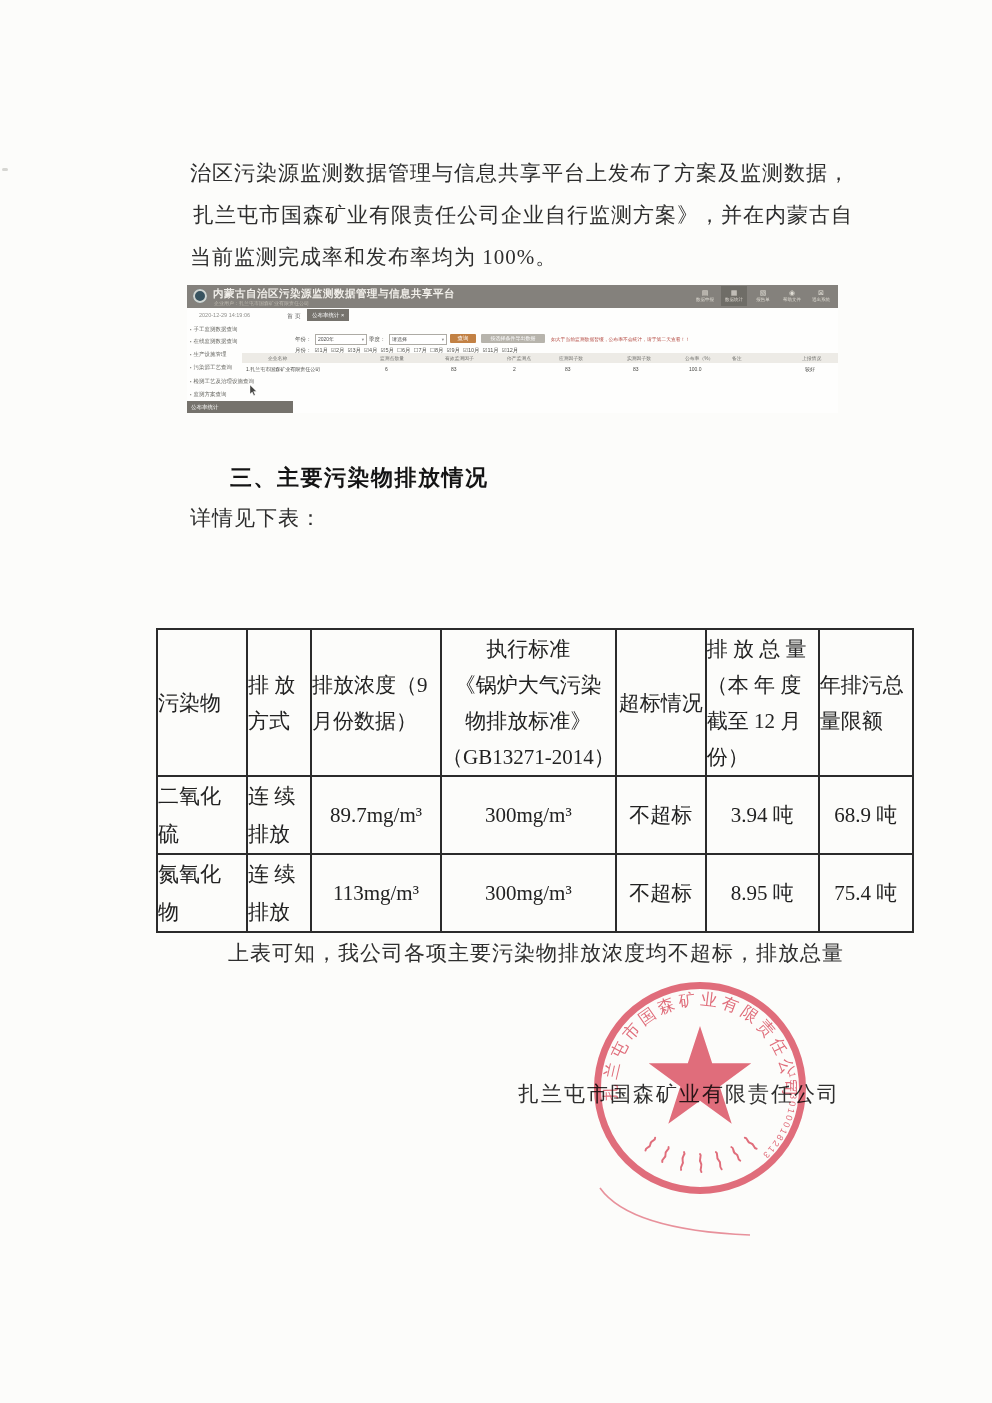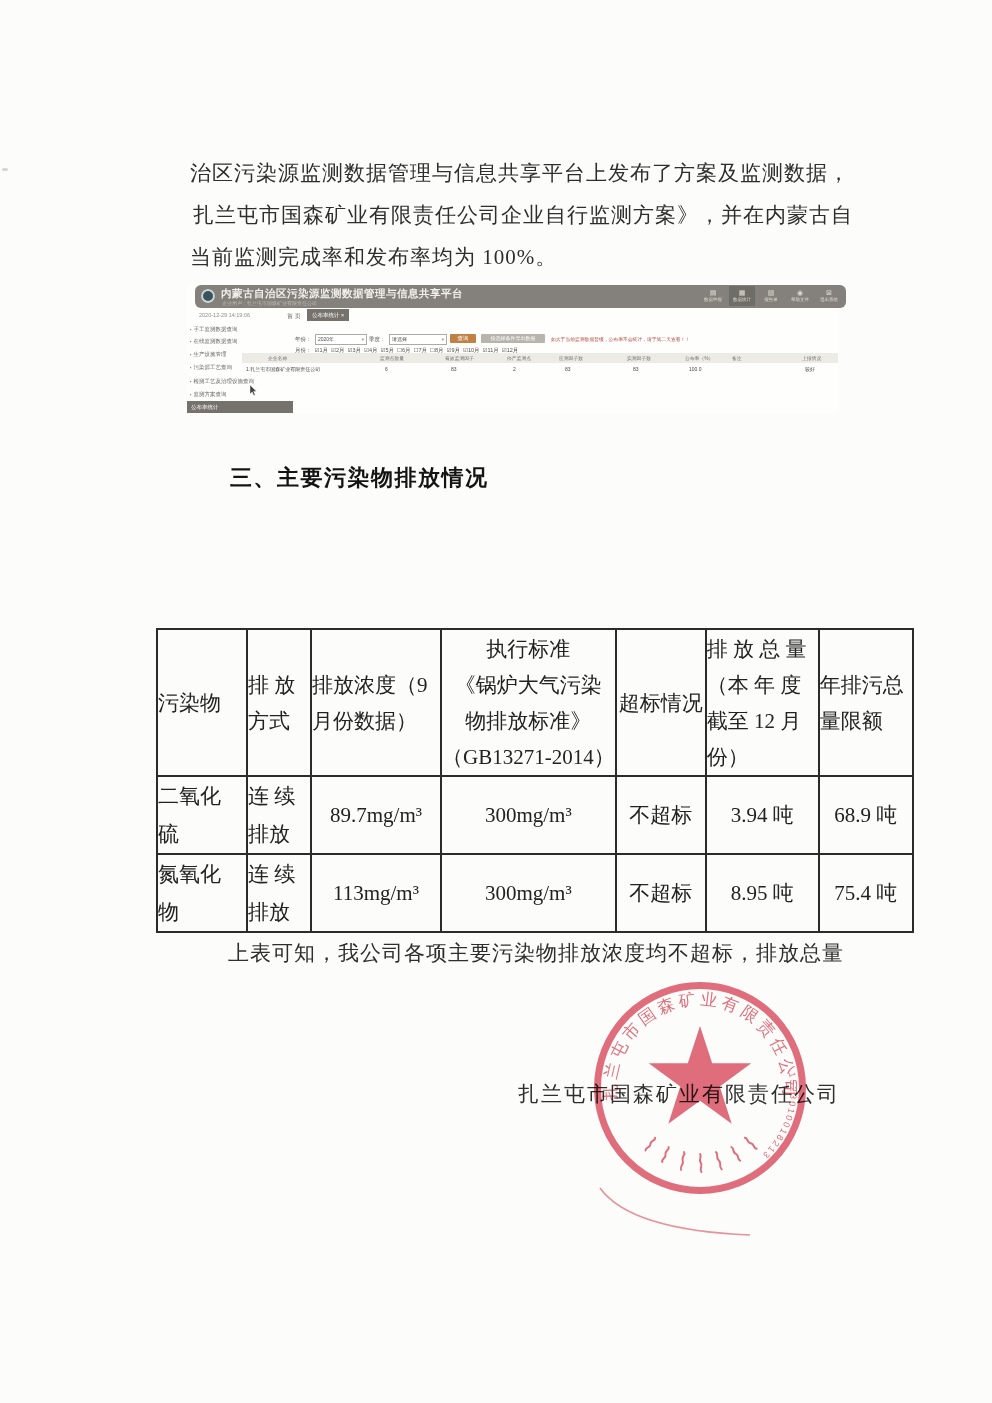--- a/index.html
+++ b/index.html
@@ -14,21 +14,21 @@
   .heading{
     position:absolute;font-family:"Liberation Sans","DejaVu Sans",sans-serif;
     font-weight:bold;font-size:22px;letter-spacing:1.5px;color:#141414;white-space:nowrap;
   }
   
   .shot{
     position:absolute;left:187px;top:285px;width:651px;height:128px;background:#fefefd;
     font-family:"Liberation Sans","DejaVu Sans",sans-serif;
     filter:blur(0.45px) opacity(0.95);
   }
-  .shot-header{position:absolute;left:8px;top:0;width:651px;height:23px;background:#7e7b75;border-radius:6px;}
+  .shot-header{position:absolute;left:0;top:0;width:651px;height:23px;background:#7e7b75;}
   .shot-logo{position:absolute;left:6px;top:4px;width:14px;height:14px;border-radius:50%;
     background:#2e4a57;box-shadow:inset 0 0 0 2px #cfd3cf;}
   .shot-title{position:absolute;left:26px;top:2px;font-size:10.5px;font-weight:bold;color:#f0eee9;letter-spacing:.5px;white-space:nowrap;}
   .shot-subtitle{position:absolute;left:27px;top:15px;font-size:5px;color:#bab6ad;white-space:nowrap;}
   .shot-actions{position:absolute;right:4px;top:1px;display:flex;gap:3px;}
   .shot-action{width:26px;height:20px;display:flex;flex-direction:column;align-items:center;justify-content:center;color:#dedbd3;}
   .shot-action .ai{font-size:7px;line-height:8px;}
   .shot-action .al{font-size:4.5px;line-height:6px;white-space:nowrap;}
   .shot-action.active{background:#68655f;}
   .shot-ts{position:absolute;left:12px;top:27px;font-size:5.5px;color:#8a8a86;white-space:nowrap;}
@@ -154,20 +154,21 @@
     <div class="mtv" style="left:326px;top:81px">2</div>
     <div class="mtv" style="left:378px;top:81px">83</div>
     <div class="mtv" style="left:446px;top:81px">83</div>
     <div class="mtv" style="left:502px;top:81px">100.0</div>
     <div class="mtv" style="left:548px;top:81px"></div>
     <div class="mtv" style="left:618px;top:81px">较好</div>
   </div>
 
   <div class="heading" style="left:230px;top:463px;">三、主要污染物排放情况</div>
   <div class="bodytext" style="left:190px;top:497px;">
+    <div>详情见下表：</div>
   </div>
 
   <table class="emis">
     <colgroup>
       <col style="width:90px">
         <col style="width:64px">
         <col style="width:130px">
       <col style="width:165px">
         <col style="width:90px">
         <col style="width:113px">

